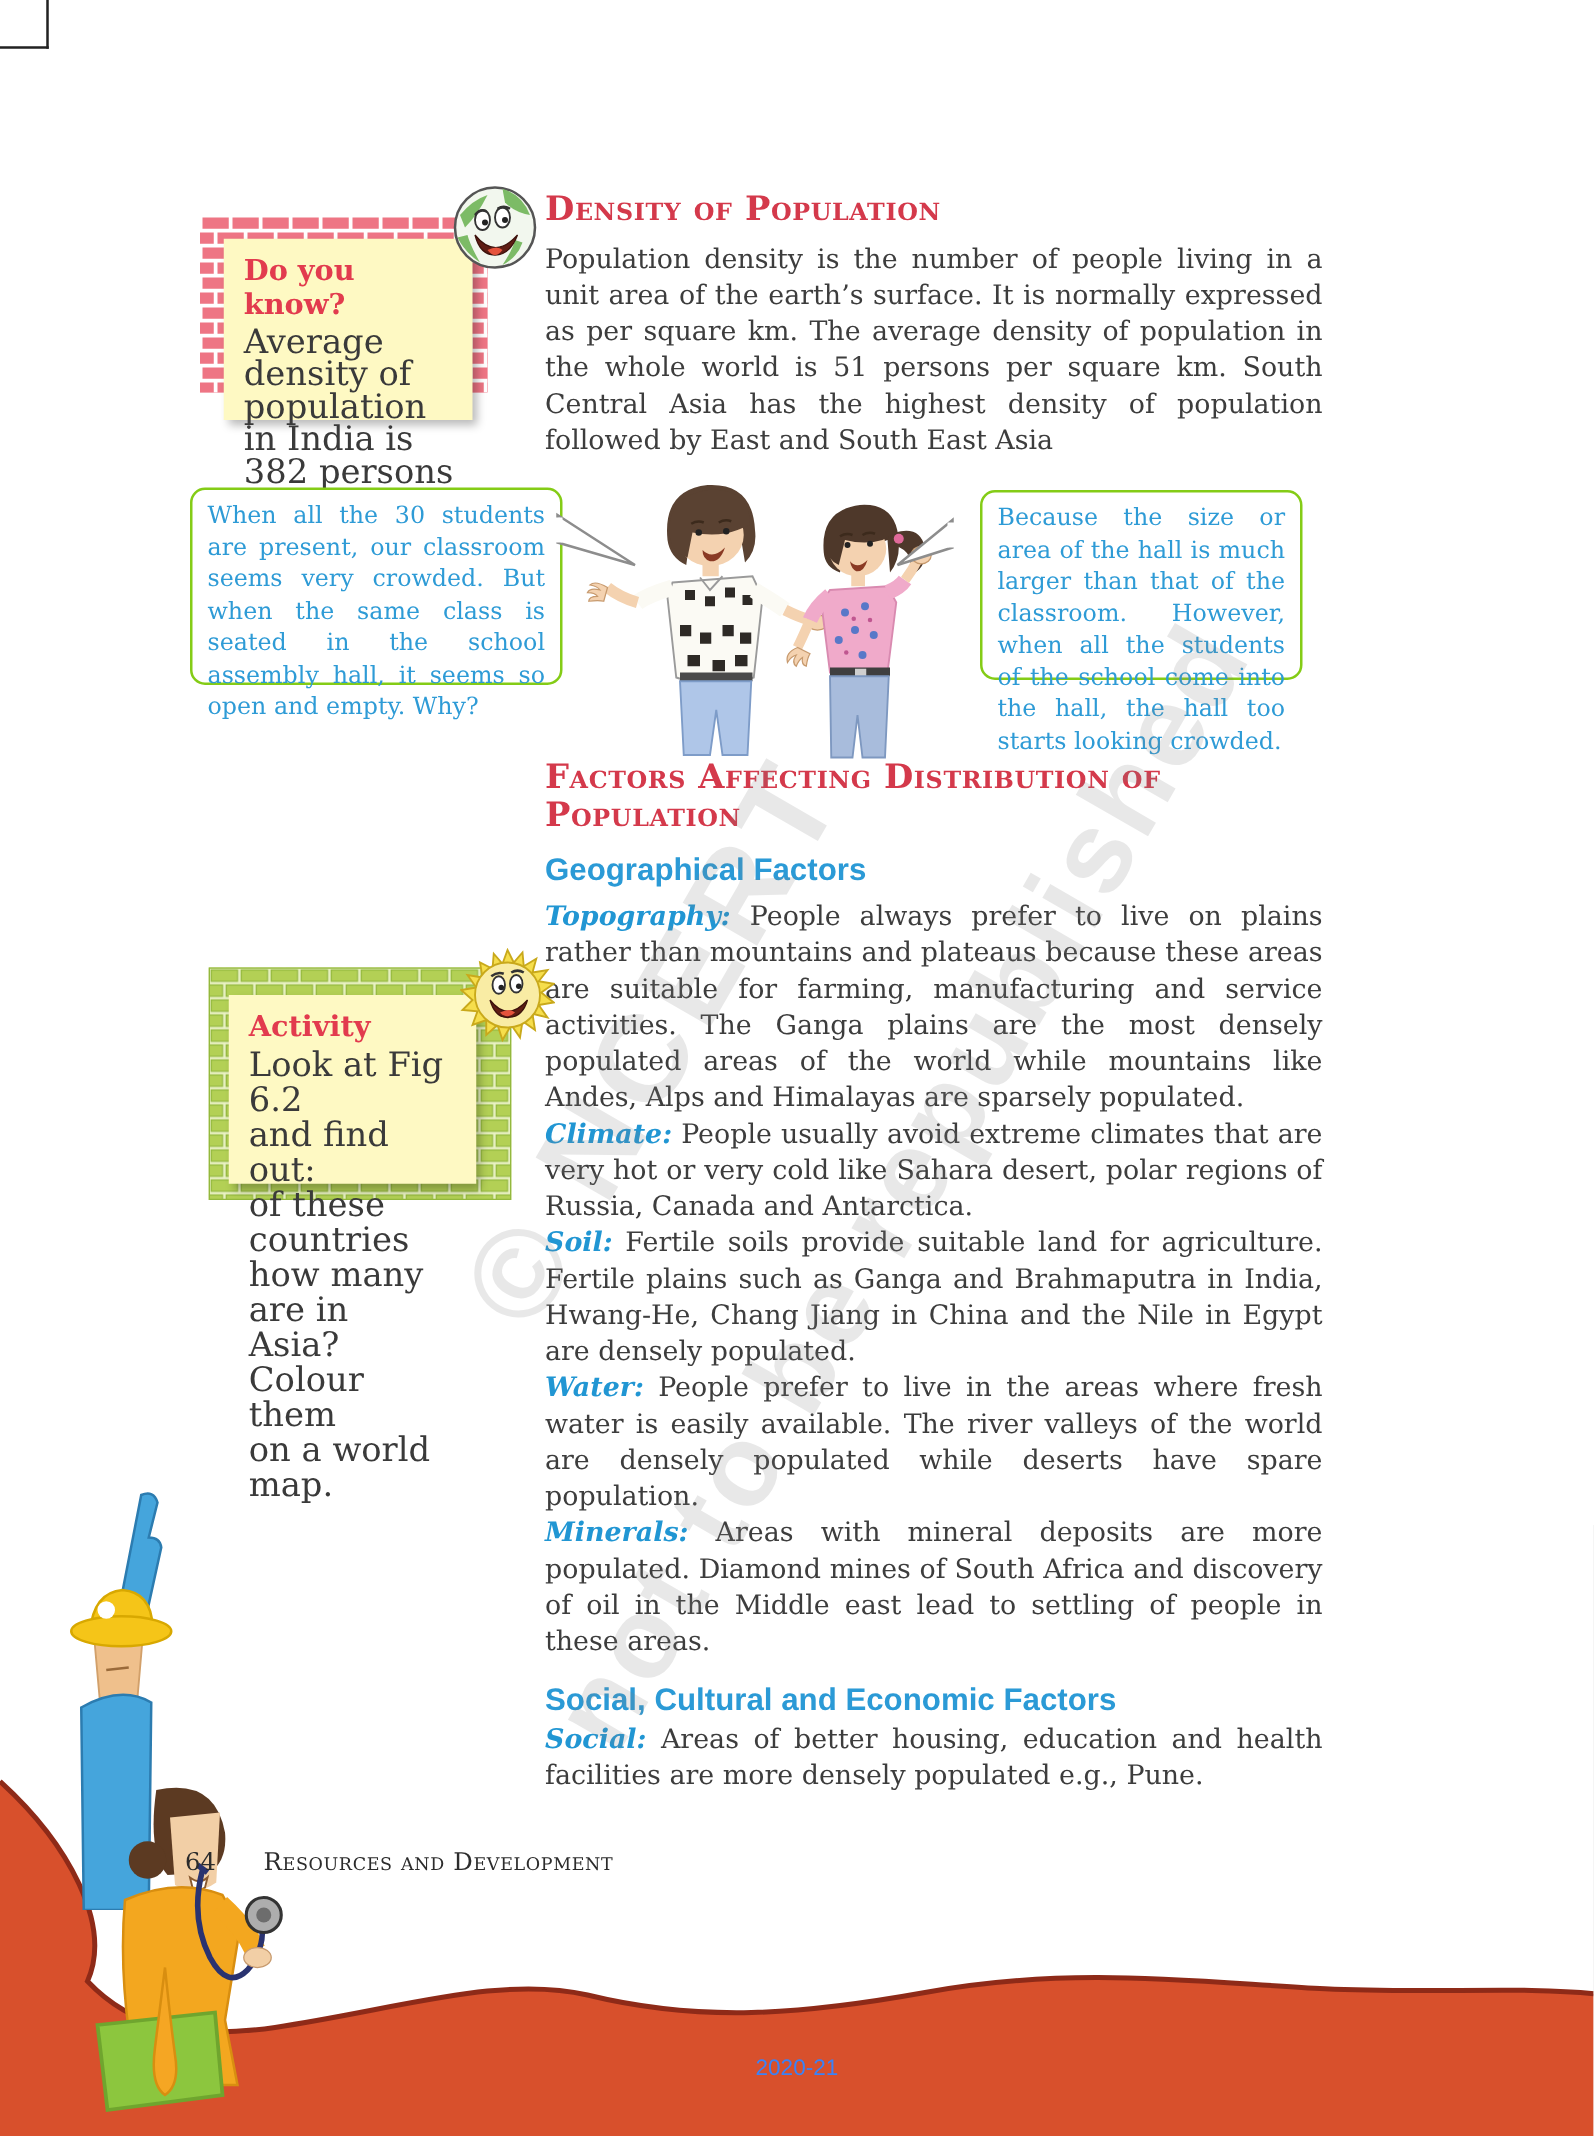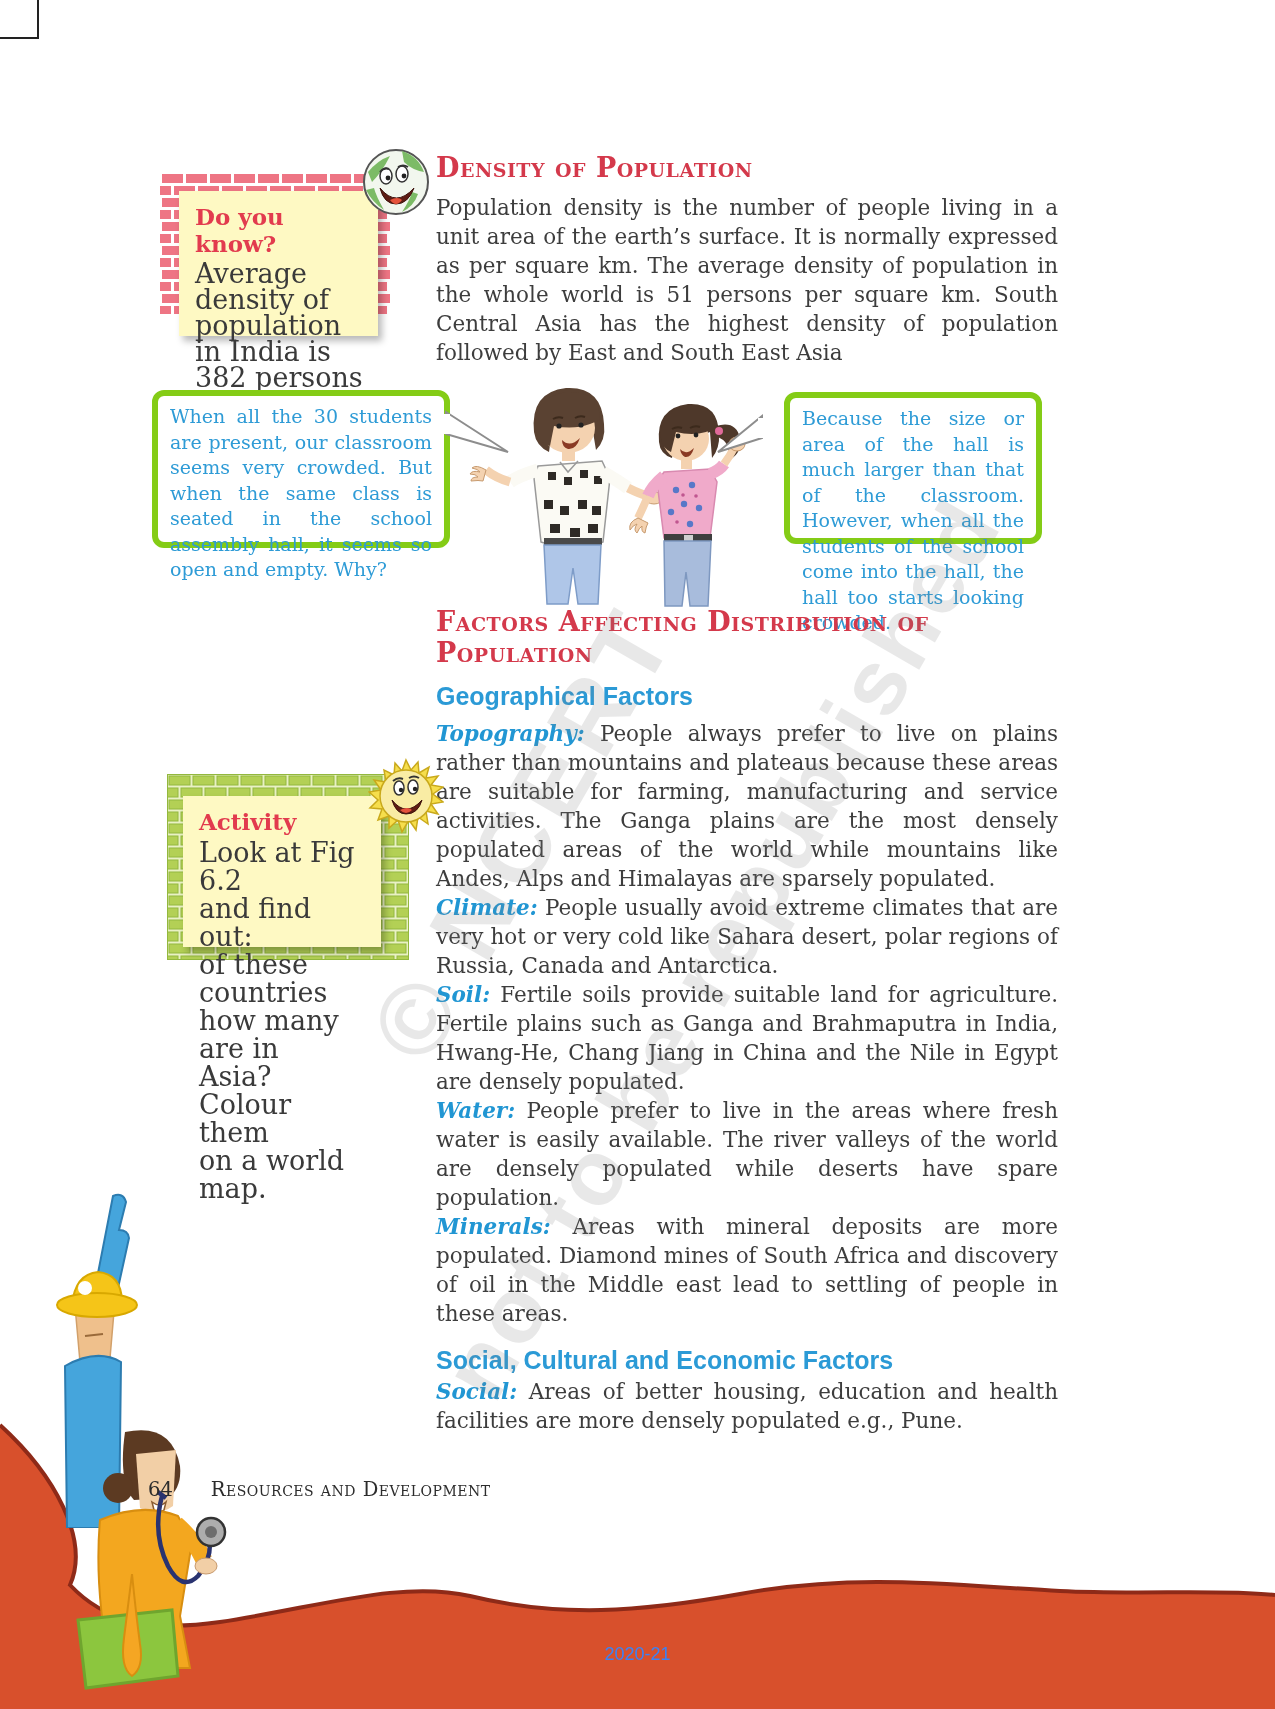--- a/index.html
+++ b/index.html
@@ -43,21 +43,21 @@
   .factors{position:absolute;left:436px;top:606px;width:622px;}
   .sub-head{
     font-family:"Liberation Sans", sans-serif;
     font-weight:bold;color:#2B9AD6;font-size:25px;margin:14px 0 8px 0;
   }
   .term{font-weight:bold;font-style:italic;color:#2196D3;}
   .factor-p{margin:0;}
 
   
   .bubble{
-    position:absolute;background:#fff;border:6px solid #84cc16;border-radius:12px;
+    position:absolute;background:#fff;border:2px solid #84cc16;border-radius:12px;
     padding:8px 12px;box-sizing:border-box;
     color:#2E9BD6;font-size:19px;line-height:25.5px;text-align:justify;
   }
   .bubble-left{left:152px;top:390px;width:298px;height:158px;}
   .bubble-right{left:784px;top:392px;width:258px;height:152px;}
   .tail{position:absolute;}
 
   
   .watermark{
     position:absolute;left:60px;top:330px;width:1120px;height:1120px;

